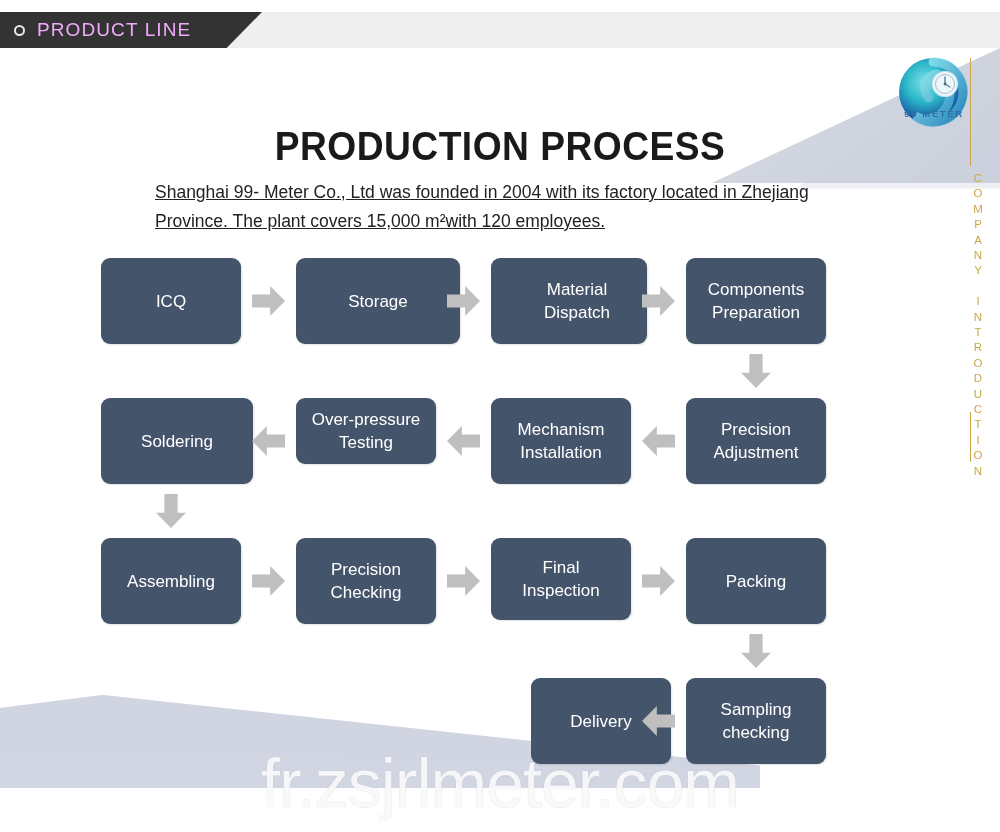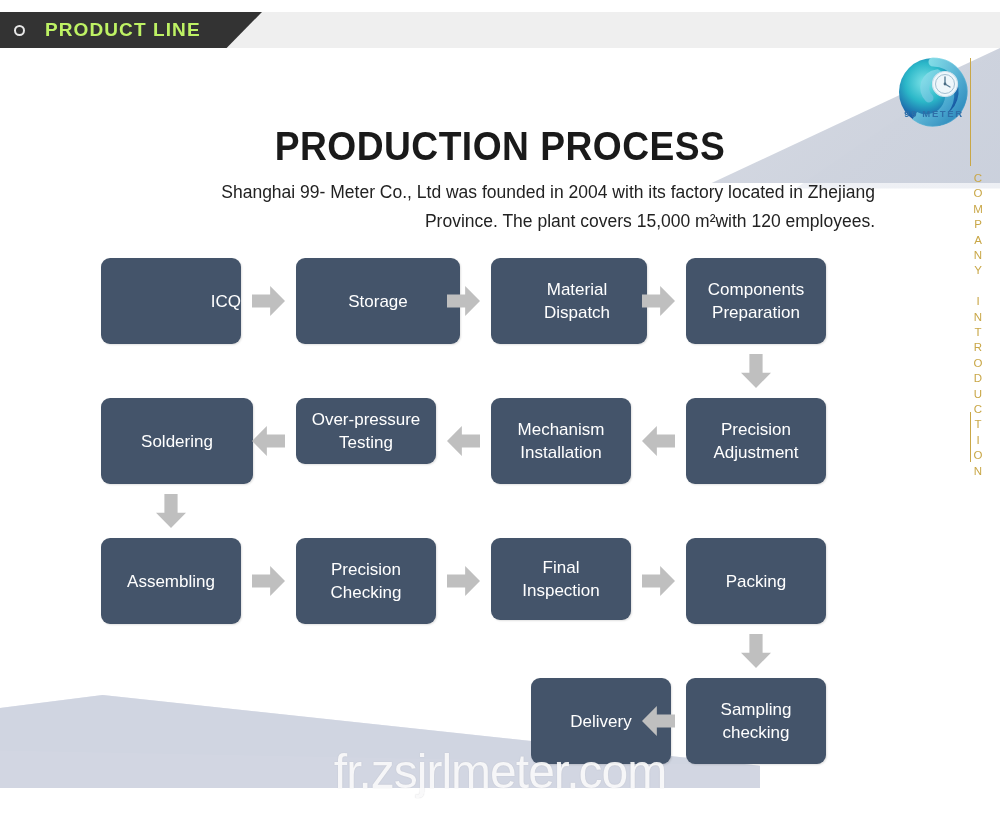--- a/index.html
+++ b/index.html
@@ -39,25 +39,25 @@
   .header-dot {
     display: inline-block;
     width: 11px;
     height: 11px;
     border: 2.5px solid #e8e8e8;
     border-radius: 50%;
     margin-left: 14px;
     box-sizing: border-box;
   }
   .header-title {
-    color: #bef264;
+    color: #f0abfc;
     font-size: 19px;
-    font-weight: bold;
+    font-weight: normal;
     letter-spacing: 1.1px;
-    margin-left: 20px;
+    margin-left: 12px;
     white-space: nowrap;
   }
 
   
   .deco-topright {
     position: absolute;
     right: 0;
     top: 48px;
     width: 310px;
     height: 135px;
@@ -149,24 +149,25 @@
     font-weight: bold;
     color: #1a1a1a;
     letter-spacing: 0.5px;
     transform: scaleX(0.93);
   }
   .page-desc {
     position: absolute;
     left: 155px;
     top: 178px;
     width: 720px;
-    text-align: right;
+    text-align: left;
     font-size: 17.5px;
     line-height: 29px;
     color: #222222;
+    text-decoration: underline;
   }
 
   
   .flow-box {
     position: absolute;
     background: #44546a;
     border-radius: 9px;
     color: #ffffff;
     font-size: 17px;
     line-height: 23px;
@@ -192,21 +193,21 @@
     clip-path: polygon(28% 0, 72% 0, 72% 55%, 100% 55%, 50% 100%, 0 55%, 28% 55%);
   }
 
   
   .watermark {
     position: absolute;
     left: 0;
     top: 744px;
     width: 1000px;
     text-align: center;
-    font-size: 48px;
+    font-size: 68px;
     color: rgba(255,255,255,0.88);
     letter-spacing: -1px;
     text-shadow: 0 0 1px rgba(140,140,150,0.45);
     pointer-events: none;
   }
 </style>
 </head>
 <body>
 
 <div class="header-band"></div>
@@ -249,21 +250,21 @@
     <line x1="52" y1="30" x2="57" y2="33" stroke="#5a7e96" stroke-width="1.4" stroke-linecap="round"></line>
     <circle cx="52" cy="30" r="1.4" fill="#486b82"></circle>
   </svg>
 </div>
 <div class="logo-text">99 METER</div>
 
 <div class="page-title">PRODUCTION PROCESS</div>
 <div class="page-desc">Shanghai 99- Meter Co., Ltd was founded in 2004 with its factory located in Zhejiang Province. The plant covers 15,000 m²with 120 employees.</div>
 
 <div id="flow-layer">
-    <div class="flow-box" style="left: 101px; top: 258px; width: 140px; height: 86px; justify-content: flex-end;">
+    <div class="flow-box" style="left: 101px; top: 258px; width: 140px; height: 86px;">
       <span>ICQ</span>
     </div>
     <div class="flow-box" style="left: 296px; top: 258px; width: 164px; height: 86px;">
       <span>Storage</span>
     </div>
     <div class="flow-box" style="left: 491px; top: 258px; width: 140px; height: 86px; padding-left: 16px;">
       <span>Material<br>Dispatch</span>
     </div>
     <div class="flow-box" style="left: 686px; top: 258px; width: 140px; height: 86px;">
       <span>Components<br>Preparation</span>

